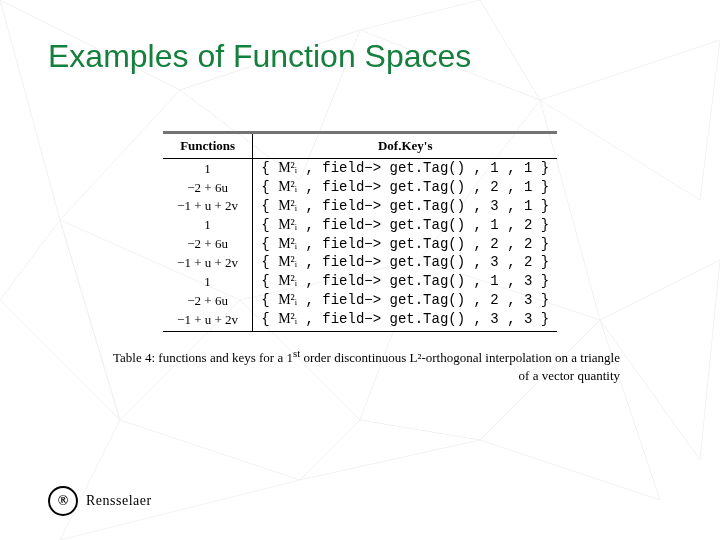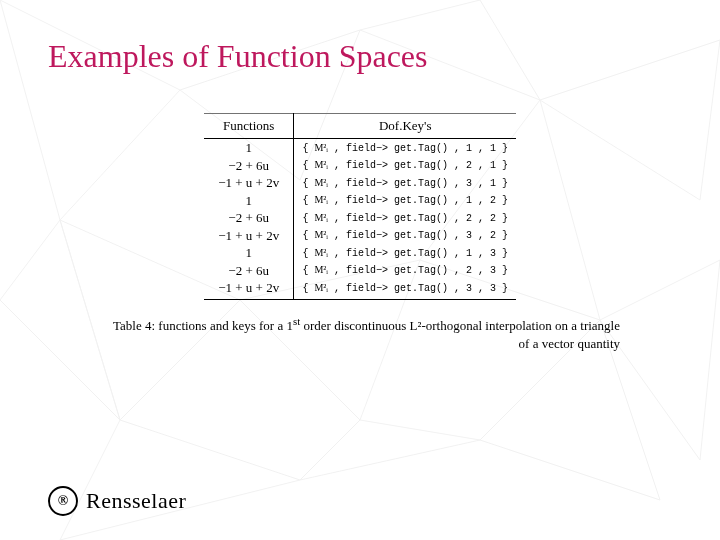--- a/index.html
+++ b/index.html
@@ -15,50 +15,50 @@
     inset: 0;
     z-index: 0;
     opacity: 0.35;
   }
   .content {
     position: relative;
     z-index: 1;
     padding: 38px 48px 0 48px;
   }
   .title {
-    font-family: Liberation Serif, serif;
+    font-family: Liberation Sans, sans-serif;
     font-size: 32px;
     font-weight: 400;
-    color: #be185d;
-    margin-bottom: 38px;
+    color: #15803d;
+    margin-bottom: 56px;
   }
   .table-wrap {
     display: flex;
     justify-content: center;
   }
   .tbl {
     border-collapse: collapse;
     font-size: 13px;
   }
   .tbl th {
-    font-weight: 400;
+    font-weight: 700;
     padding: 4px 10px 4px 10px;
     border-bottom: 1px solid #000;
-    border-top: 1px solid #737373;
+    border-top: 3px solid #737373;
   }
   .tbl th:first-child { border-right: 1px solid #000; }
   .tbl td {
     padding: 0 8px;
     line-height: 1.35;
     white-space: nowrap;
     text-align: center;
   }
   .tbl td.func { border-right: 1px solid #000; min-width: 90px; }
   .tbl tr.last td { border-bottom: 1px solid #000; padding-bottom: 2px; }
-  .key-cell { text-align: left; font-family: 'Courier New', monospace; font-size: 10px; }
+  .key-cell { text-align: left; font-family: 'Courier New', monospace; font-size: 14px; }
   .key-cell .mi { font-family: Georgia, serif; }
   .caption {
     font-size: 13px;
     margin: 14px auto 0 auto;
     max-width: 520px;
     line-height: 1.35;
     text-align: right;
   }
   .logo {
     position: absolute;
@@ -70,21 +70,21 @@
   }
   .logo-seal {
     width: 30px; height: 30px;
     border: 2px solid #000;
     border-radius: 50%;
     display: flex; align-items: center; justify-content: center;
     font-size: 14px; font-weight: bold;
   }
   .logo-text {
     font-family: Georgia, serif;
-    font-size: 22px;
+    font-size: 14px;
     letter-spacing: 0.5px;
   }
 </style>
 </head>
 <body>
 
 <svg class="bg" viewBox="0 0 720 540">
   <g stroke="#d9d9d9" stroke-width="1" fill="none">
     <path d="M0 0 L180 90 L60 220 Z"></path>
     <path d="M180 90 L360 30 L300 180 Z"></path>

